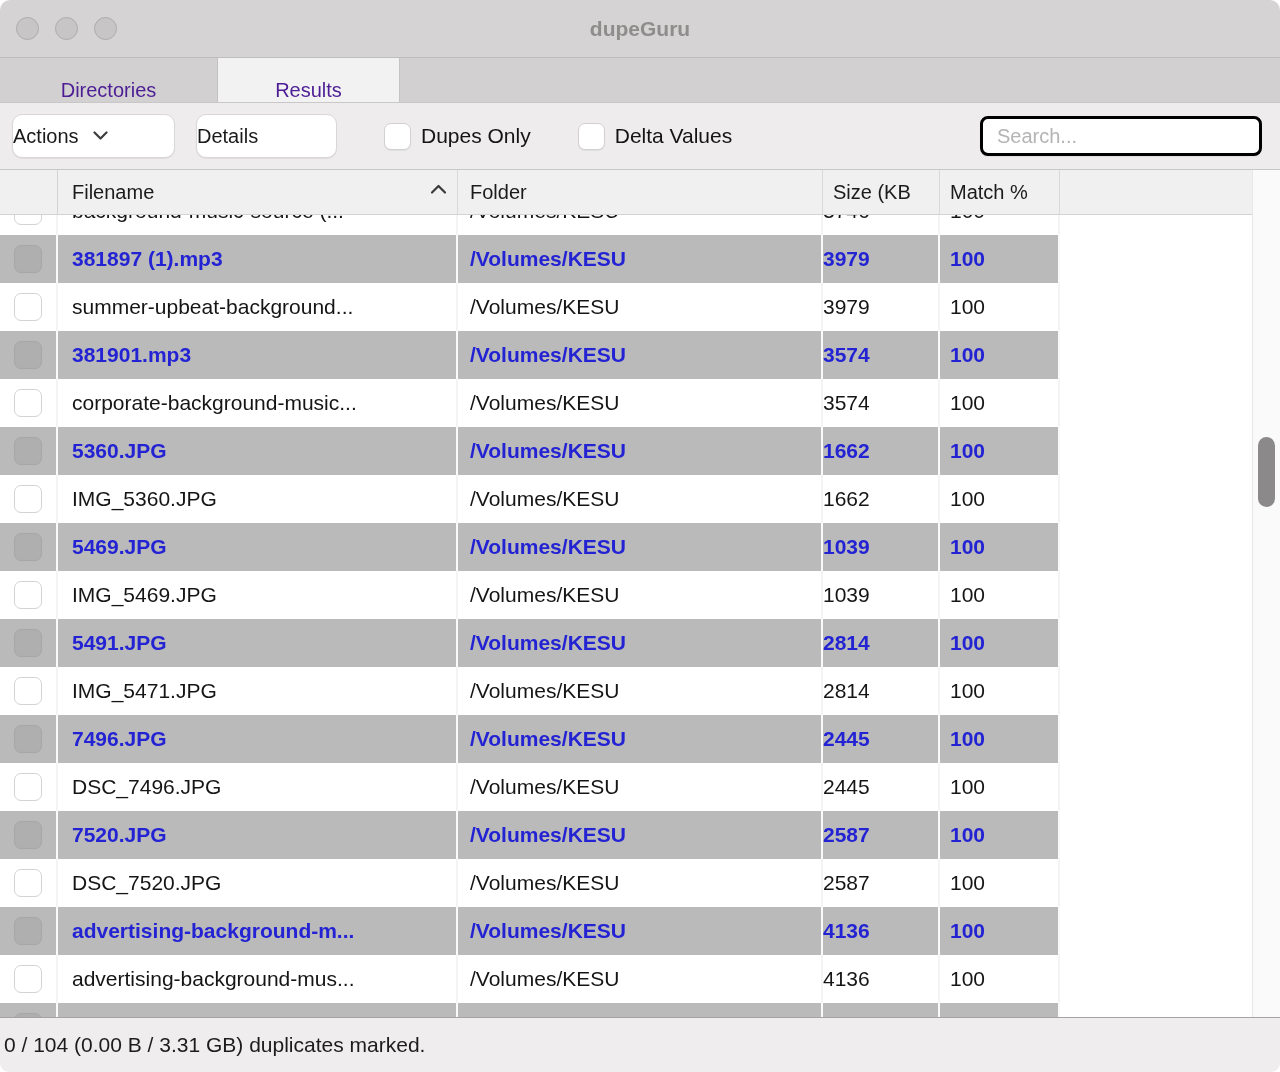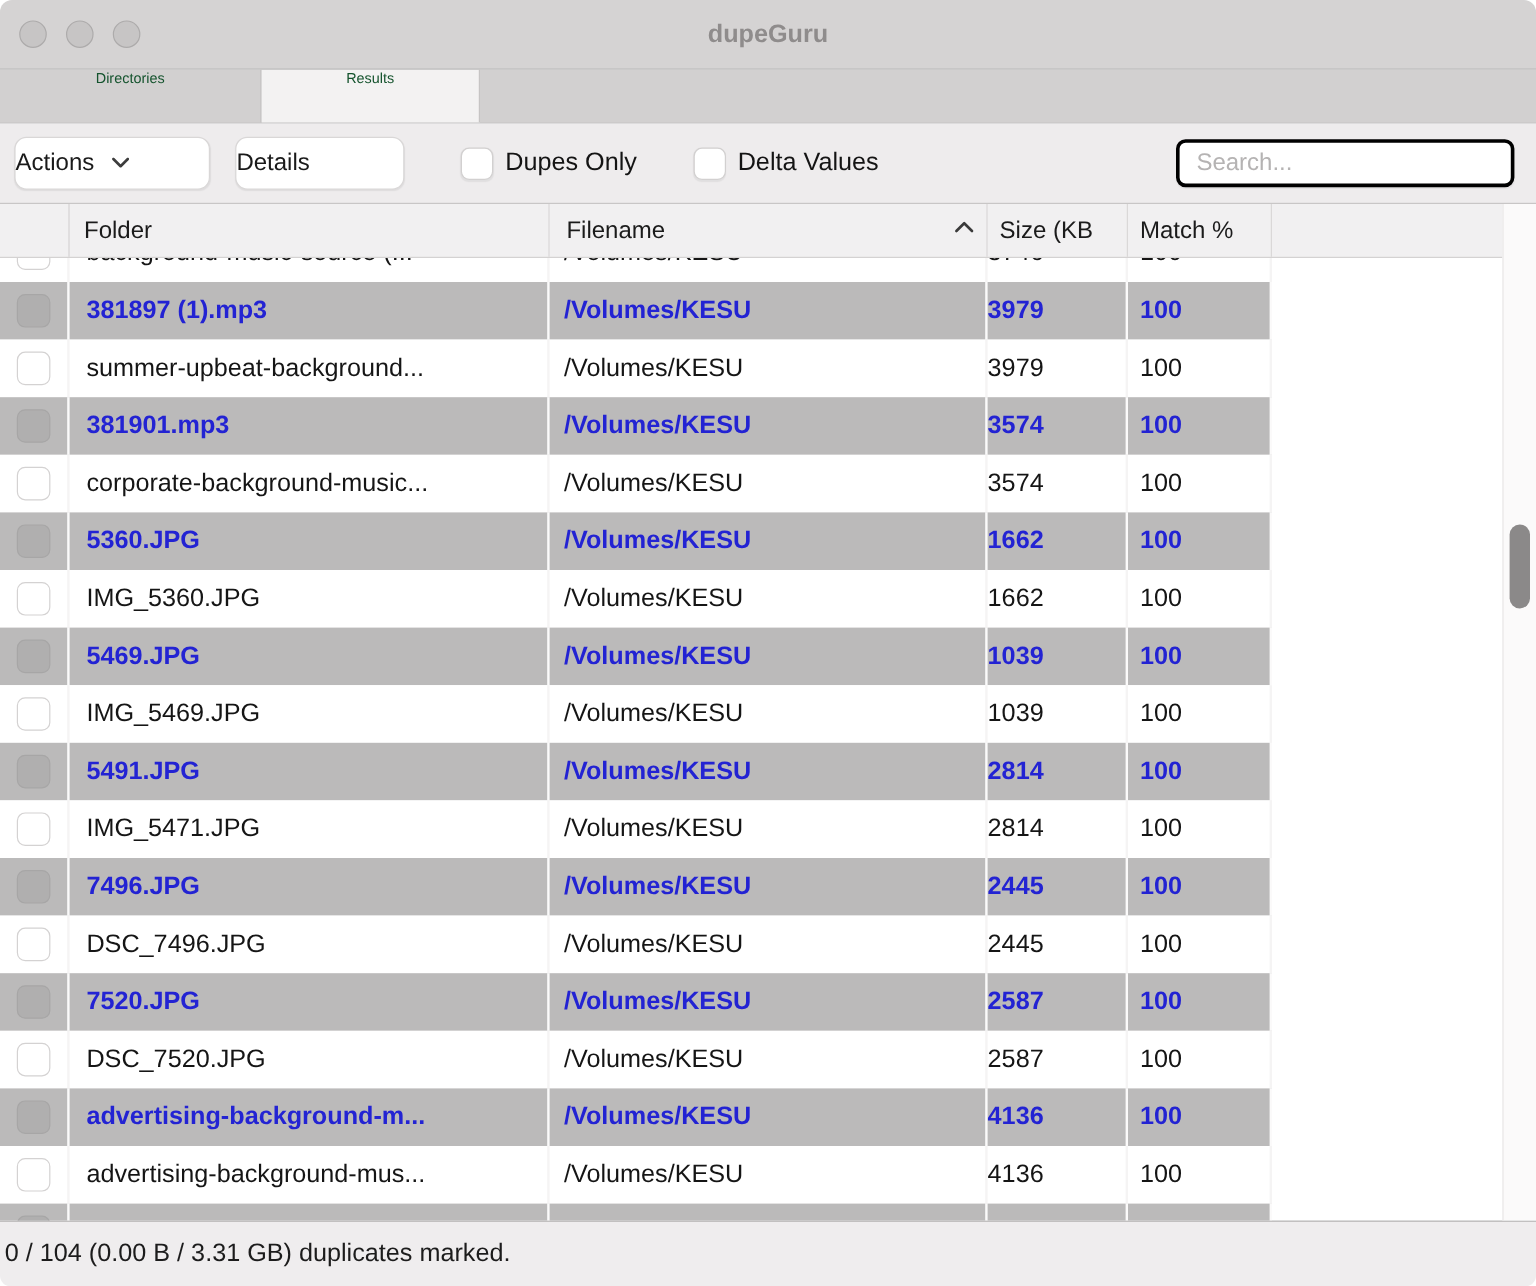--- a/index.html
+++ b/index.html
@@ -22,22 +22,22 @@
     position:absolute; left:0; right:0; top:0; height:58px;
     display:flex; align-items:center; justify-content:center;
     font-size:21px; font-weight:700; color:#8f8c8c;
   }
   
   .tabbar {
     display:flex; height:45px; background:#d2d0d0;
     border-bottom:1px solid #c9c7c7;
   }
   .tab {
-    display:flex; align-items:flex-start; justify-content:center;
-    font-size:12px; color:#14532d; height:100%;
+    display:flex; align-items:flex-end; justify-content:center;
+    font-size:20px; color:#4c1d95; height:100%;
   }
   .tab.directories { width:218px; border-right:1px solid #c2c0c0; }
   .tab.results { width:182px; background:#f3f2f2; border-right:1px solid #c6c4c4; }
   
   .toolbar {
     display:flex; align-items:center; height:67px; background:#eeeced;
     padding:0 18px 0 12px; border-bottom:1px solid #c8c6c6;
   }
   .tb-btn {
     height:44px; background:#ffffff; border:1px solid #d9d7d7; border-radius:10px;
@@ -158,29 +158,29 @@
     <div class="chk-group">
       <div class="chk-box"></div>
       <span class="chk-label">Delta Values</span>
     </div>
     <input class="search" type="text" placeholder="Search..." style="">
   </div>
 
   <div class="table-area">
     <div class="thead">
       <div class="hcell h-check"></div>
-      <div class="hcell h-folder">
-        <span>Folder</span>
-      </div>
       <div class="hcell h-name">
         <span>Filename</span>
         <svg class="sort-caret" width="17" height="11" viewBox="0 0 17 11">
             <path d="M2 8.5 L8.5 2 L15 8.5" stroke="#3a3a3a" stroke-width="2.2" fill="none" stroke-linecap="round" stroke-linejoin="round"></path>
           </svg>
       </div>
+      <div class="hcell h-folder">
+        <span>Folder</span>
+      </div>
       <div class="hcell h-size">
         <span>Size (KB</span>
       </div>
       <div class="hcell h-match">
         <span>Match %</span>
       </div>
       <div class="hcell h-spacer"></div>
     </div>
     <div class="tbody">
         <div class="trow clip-top">

